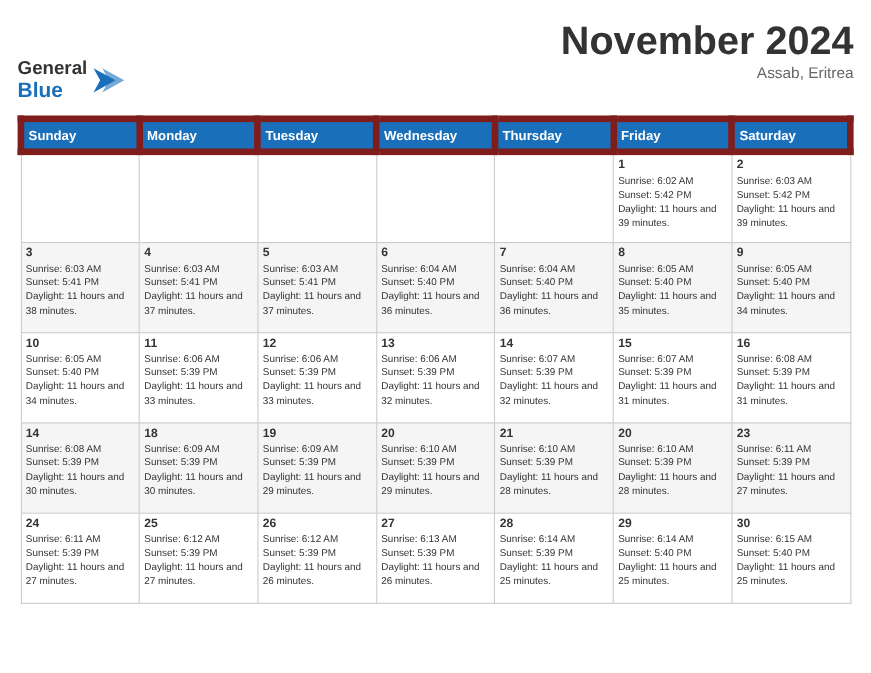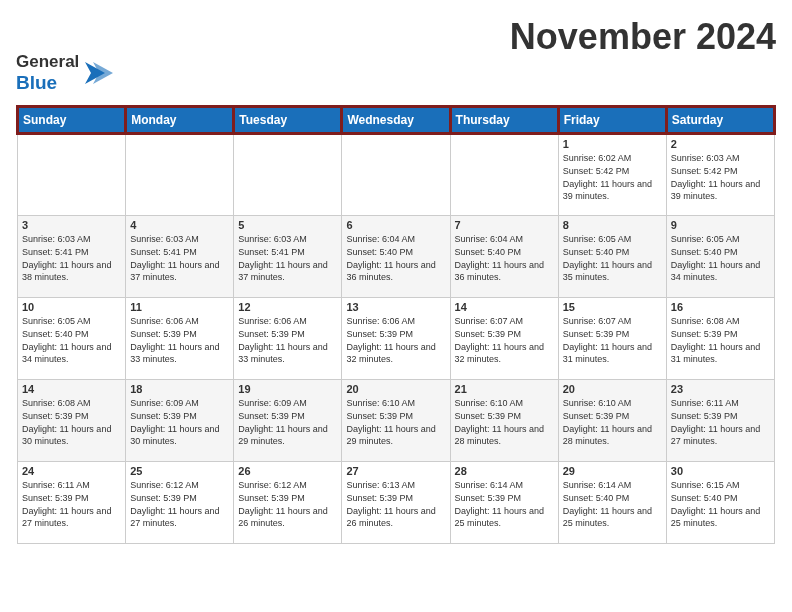--- a/index.html
+++ b/index.html
@@ -4,21 +4,21 @@
   <style>
     * { box-sizing: border-box; margin: 0; padding: 0; }
     body { font-family: Arial, sans-serif; background: #fff; width: 792px; height: 612px; overflow: hidden; }
     .page { width: 792px; height: 612px; padding: 16px; }
     .header { display: flex; justify-content: space-between; align-items: flex-start; margin-bottom: 12px; }
     .logo { display: flex; align-items: center; margin-top: 36px; }
     .title-block { text-align: right; }
     .month-title { font-size: 36px; font-weight: bold; color: #333; }
     .location { font-size: 14px; color: #666; }
     table { width: 100%; border-collapse: collapse; table-layout: fixed; }
-    thead th { background: #1a6fba; color: #fff; font-size: 12px; font-weight: bold; padding: 5px 4px; text-align: left; border: 3px solid #7f1d1d; }
+    thead th { background: #1a6fba; color: #fff; font-size: 12px; font-weight: bold; padding: 5px 4px; text-align: left; border: 6px solid #7f1d1d; }
     tbody td { vertical-align: top; border: 1px solid #ccc; padding: 3px 4px; font-size: 9.5px; color: #333; background: #fff; height: 82px; }
     tbody tr:nth-child(even) td { background: #f5f5f5; }
     .day-num { font-weight: bold; font-size: 11px; display: block; margin-bottom: 2px; }
     .day-info { font-size: 9px; line-height: 1.4; color: #333; }
     .empty { background: #fff !important; }
   </style>
 </head>
 <body>
 
 <div class="page">
@@ -30,20 +30,21 @@
           <div style="font-size:19px;font-weight:bold;color:#1a6fba;line-height:1.15;">Blue</div>
         </div>
         <svg width="30" height="30" viewBox="0 0 30 30">
           <polygon points="2,4 22,15 2,26 8,15" fill="#1a6fba"></polygon>
           <polygon points="10,4 30,15 10,26 16,15" fill="#1a6fba" opacity="0.6"></polygon>
         </svg>
       </div>
     </div>
     <div class="title-block">
       <div class="month-title">November 2024</div>
+      <div class="location">Assab, Eritrea</div>
     </div>
   </div>
 
   <table>
     <thead>
       <tr>
         <th>Sunday</th>
         <th>Monday</th>
         <th>Tuesday</th>
         <th>Wednesday</th>

